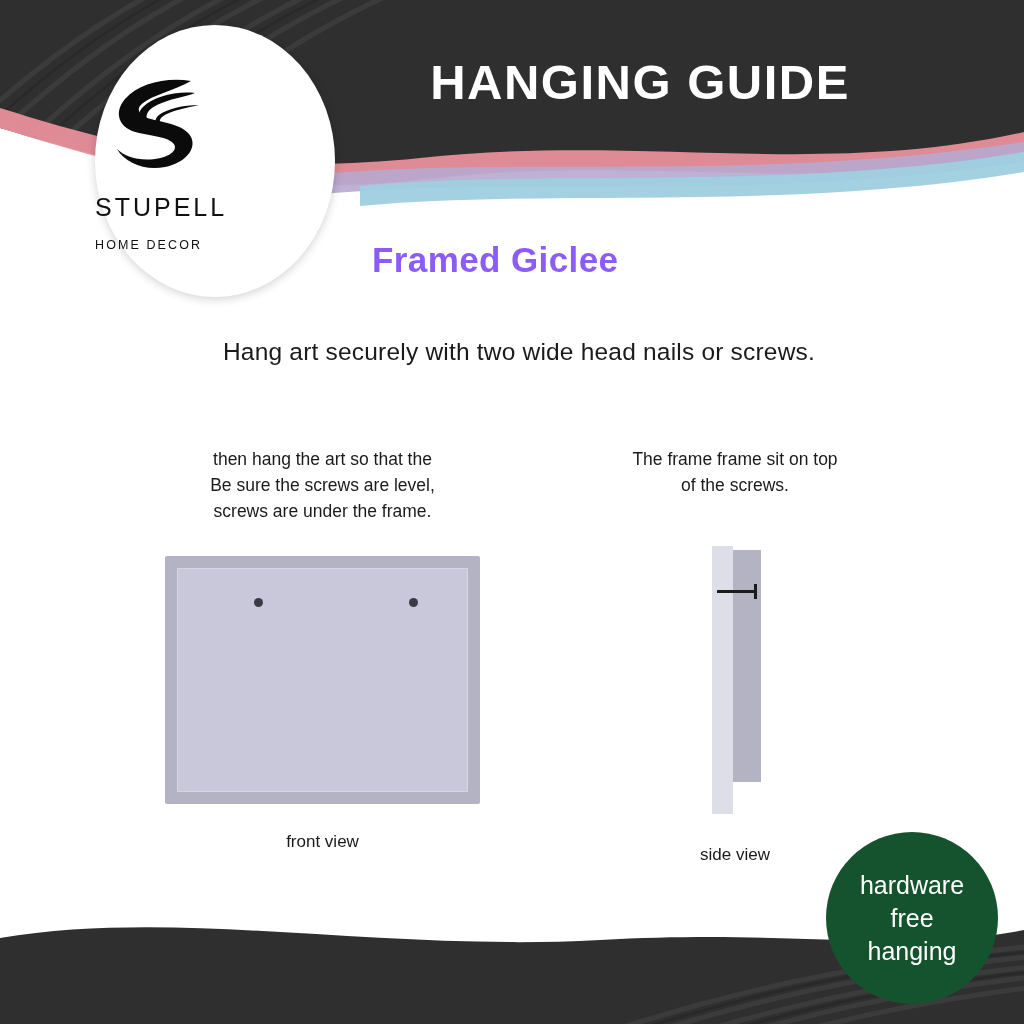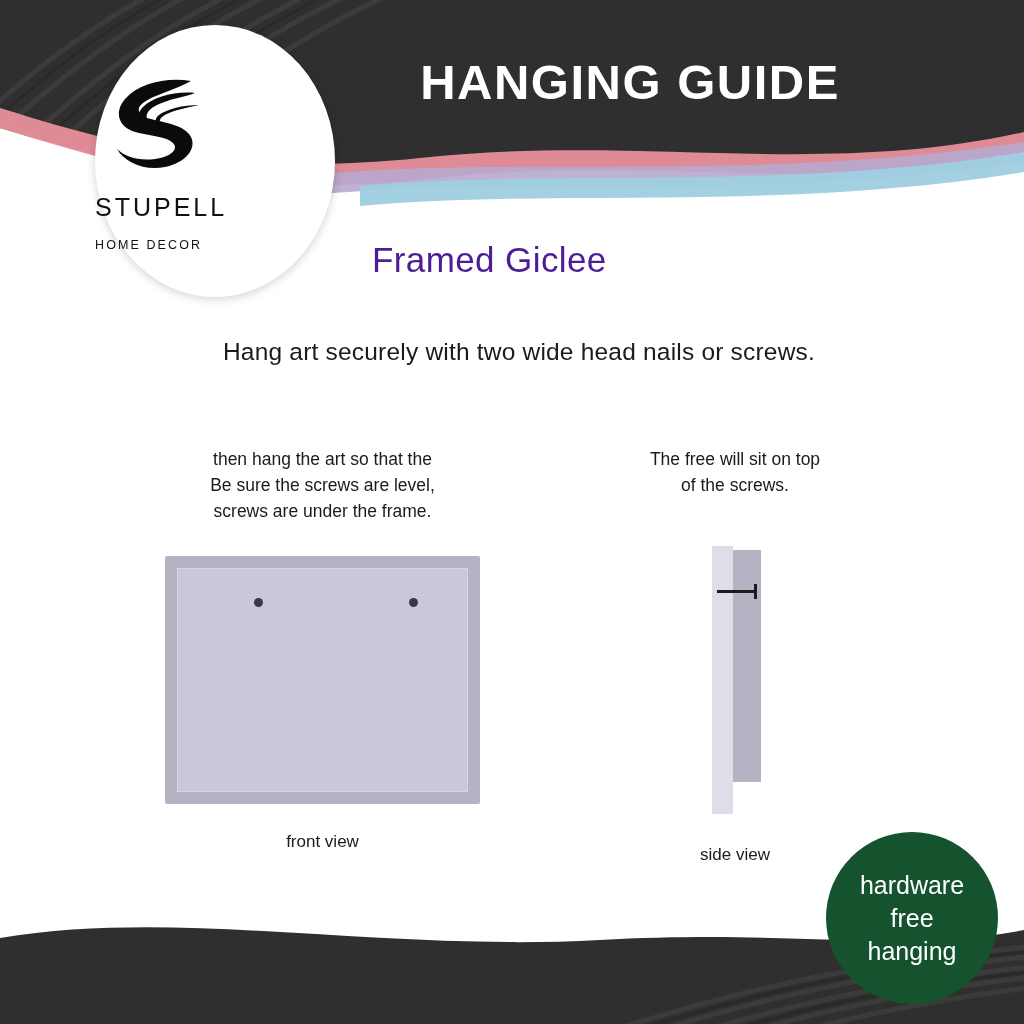--- a/index.html
+++ b/index.html
@@ -65,38 +65,39 @@
     font-size: 12.5px;
     letter-spacing: 2.1px;
     color: #111;
     margin-top: 16px;
   }
 
   
   .header-title {
     position: absolute;
     top: 54px;
-    left: 360px;
+    left: 370px;
     width: 540px;
     text-align: center;
     color: #ffffff;
     font-size: 49px;
     font-weight: bold;
     letter-spacing: 1.5px;
     z-index: 6;
   }
 
   
   .product-type {
     position: absolute;
     top: 240px;
     left: 372px;
     font-size: 35px;
-    color: #4c1d95;
+    color: #8b5cf6;
     letter-spacing: 0.4px;
+    font-weight: bold;
   }
 
   .instruction-main {
     position: absolute;
     top: 338px;
     left: 0;
     width: 1024px;
     text-align: center;
     font-size: 24.5px;
     color: #1b1b1b;
@@ -300,21 +301,21 @@
 
   <div class="instruction-main">Hang art securely with two wide head nails or screws.</div>
 
   <div class="col-left">
     <div class="col-caption">then hang the art so that the</div>
     <div class="col-caption">Be sure the screws are level,</div>
     <div class="col-caption">screws are under the frame.</div>
   </div>
 
   <div class="col-right">
-    <div class="col-caption">The free will sit on top</div>
+    <div class="col-caption">The frame frame sit on top</div>
     <div class="col-caption">of the screws.</div>
   </div>
 
   <div class="front-view">
     <div class="front-view-inner">
       <div class="screw-dot left"></div>
       <div class="screw-dot right"></div>
     </div>
   </div>
   <div class="caption-front">front view</div>

